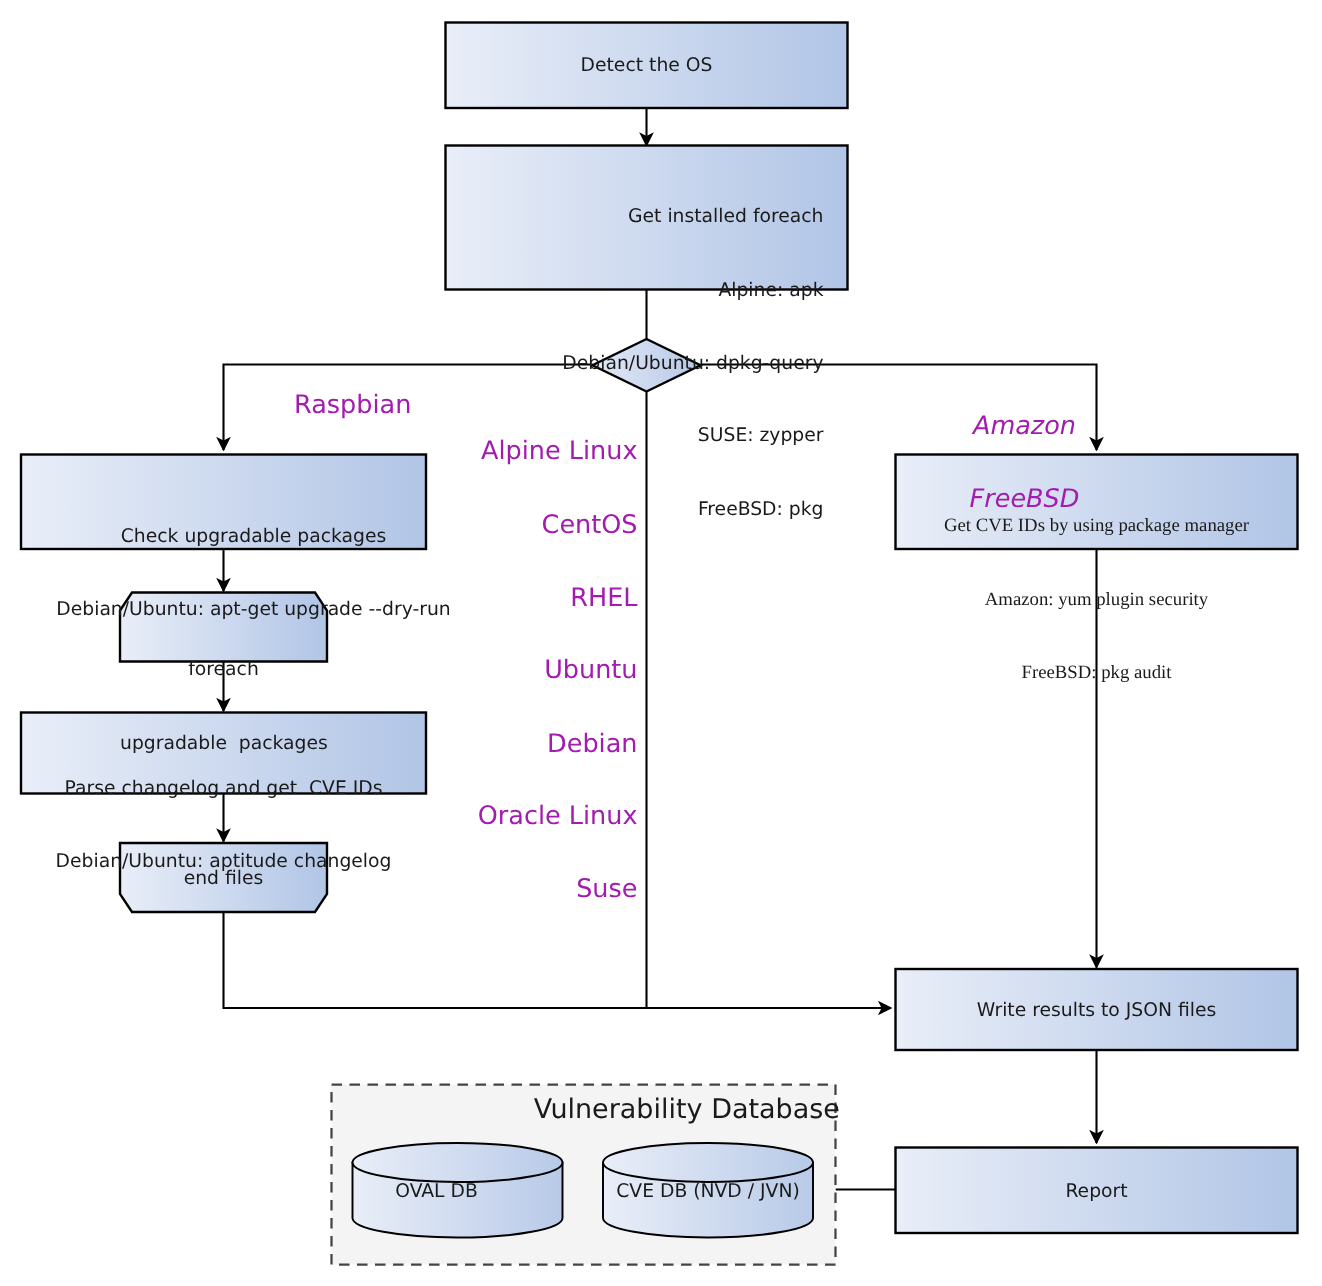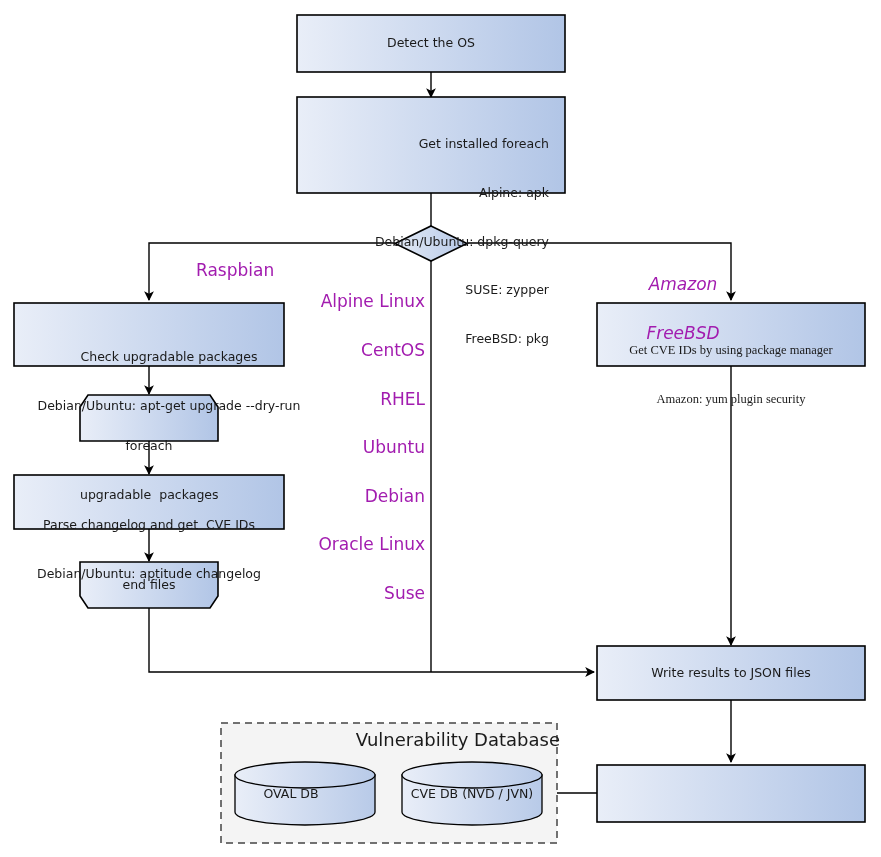--- a/index.html
+++ b/index.html
@@ -178,23 +178,25 @@
   <div class="node-text ta-center" style="left:14px; top:485px; width:270px;">
     <div>Parse changelog and get  CVE IDs</div>
     <div>Debian/Ubuntu: aptitude changelog</div>
   </div>
 
   <div class="node-text ta-center" style="left:80px; top:577px; width:138px;">end files</div>
 
   <div class="node-text ta-center" style="left:597px; top:310px; width:268px;font-family:Liberation Serif, serif;">
     <div>Get CVE IDs by using package manager</div>
     <div>Amazon: yum plugin security</div>
+    <div>FreeBSD: pkg audit</div>
   </div>
 
   <div class="node-text ta-center" style="left:597px; top:665px; width:268px;">Write results to JSON files</div>
 
+  <div class="node-text ta-center" style="left:597px; top:786px; width:268px;">Report</div>
 
   <div class="group-title" style="left:233px; top:729px; width:327px;">Vulnerability Database</div>
 
   <div class="node-text ta-center" style="left:235px; top:786px; width:112px;">OVAL DB</div>
   <div class="node-text ta-center" style="left:402px; top:786px; width:140px;">CVE DB (NVD / JVN)</div>
 
 </div>
 
 </body></html>

